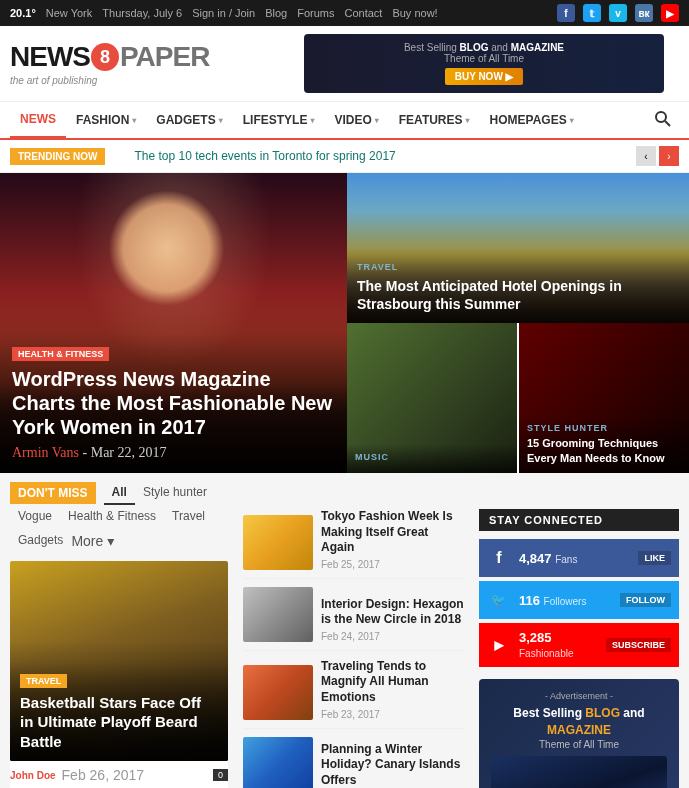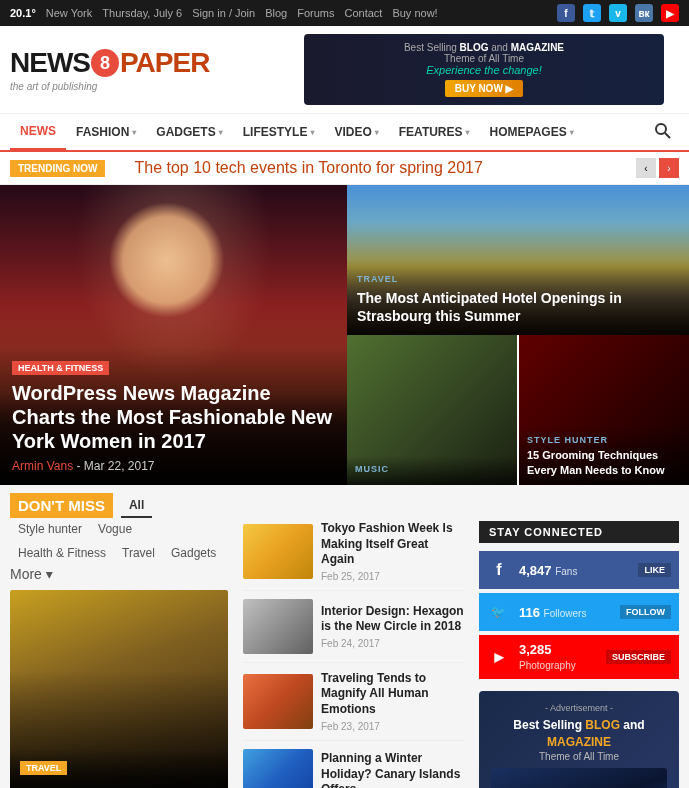--- a/index.html
+++ b/index.html
@@ -17,84 +17,84 @@
     .si-vm { background: #1ab7ea; }
     .si-vk { background: #4a76a8; }
     .si-yt { background: #ff0000; }
 
     
     .header { background: #fff; padding: 8px 10px; display: flex; align-items: center; justify-content: space-between; border-bottom: 1px solid #eee; }
     .logo { display: flex; flex-direction: column; }
     .logo-top { display: flex; align-items: center; }
     .logo-news { font-size: 28px; font-weight: 900; color: #1a1a1a; letter-spacing: -1px; }
     .logo-num { background: #e74c3c; color: #fff; border-radius: 50%; width: 28px; height: 28px; display: inline-flex; align-items: center; justify-content: center; font-size: 18px; font-weight: 900; margin: 0 1px; }
-    .logo-paper { font-size: 28px; font-weight: 900; color: #c2410c; letter-spacing: -1px; }
+    .logo-paper { font-size: 28px; font-weight: 900; color: #737373; letter-spacing: -1px; }
     .logo-tagline { font-size: 10px; color: #888; font-style: italic; margin-top: 2px; }
     .header-ad { background: linear-gradient(90deg, #1a1a2e, #16213e); border-radius: 4px; padding: 8px 15px; text-align: center; flex: 1; margin: 0 15px; max-width: 360px; }
     .header-ad .ad-line1 { color: #aaa; font-size: 10px; }
     .header-ad .ad-line1 strong { color: #fff; }
     .header-ad .ad-line2 { color: #00d4aa; font-size: 11px; font-style: italic; }
     .header-ad .buy-btn { background: linear-gradient(90deg, #f0a500, #e08000); color: #fff; font-size: 10px; padding: 3px 10px; border-radius: 2px; margin-top: 4px; display: inline-block; font-weight: bold; }
 
     
     .nav { background: #fff; border-bottom: 2px solid #e74c3c; padding: 0 10px; display: flex; align-items: center; justify-content: space-between; }
     .nav-items { display: flex; align-items: center; }
     .nav-item { padding: 10px 10px; font-size: 12px; font-weight: 700; color: #333; text-transform: uppercase; cursor: pointer; display: flex; align-items: center; gap: 3px; position: relative; }
     .nav-item.active { color: #e74c3c; border-bottom: 2px solid #e74c3c; }
     .nav-item .arrow { font-size: 8px; color: #999; }
     .nav-search { cursor: pointer; padding: 8px; }
 
     
     .trending { background: #fff; border-bottom: 1px solid #eee; padding: 6px 10px; display: flex; align-items: center; gap: 10px; }
     .trending-badge { background: #f5a623; color: #fff; font-size: 10px; font-weight: bold; padding: 3px 8px; text-transform: uppercase; }
-    .trending-text { font-size: 16px; color: #c2410c; flex: 1; }
+    .trending-text { font-size: 12px; color: #0f766e; flex: 1; }
     .trending-nav { display: flex; gap: 3px; }
     .trend-btn { width: 20px; height: 20px; background: #ddd; border: none; cursor: pointer; font-size: 10px; display: flex; align-items: center; justify-content: center; }
     .trend-btn.active { background: #e74c3c; color: #fff; }
 
     
     .hero { display: flex; gap: 0; }
     .hero-main { width: 347px; position: relative; overflow: hidden; height: 300px; }
     .hero-main-overlay { position: absolute; bottom: 0; left: 0; right: 0; padding: 12px; background: linear-gradient(transparent, rgba(0,0,0,0.85)); }
     .hero-main-tag { display: inline-block; background: #e74c3c; color: #fff; font-size: 9px; font-weight: bold; padding: 2px 6px; margin-bottom: 6px; text-transform: uppercase; }
     .hero-main-title { color: #fff; font-size: 20px; font-weight: 900; line-height: 1.2; margin-bottom: 6px; }
-    .hero-main-meta { color: #ccc; font-size: 12px; }
+    .hero-main-meta { color: #ccc; font-size: 14px; font-family: Liberation Serif, serif; }
     .hero-main-meta span { color: #e74c3c; }
 
     .hero-right { flex: 1; display: flex; flex-direction: column; }
     .hero-top { position: relative; height: 150px; overflow: hidden; }
     .hero-top-buildings { width: 100%; height: 100%; background: 
       linear-gradient(180deg, #4a90d9 0%, #6ba8d4 30%, #8b6914 60%, #5d4e37 100%); }
     .hero-top-overlay { position: absolute; bottom: 0; left: 0; right: 0; padding: 10px; background: linear-gradient(transparent, rgba(0,0,0,0.8)); }
     .hero-top-tag { display: inline-block; background: transparent; color: #7fb3d3; font-size: 9px; font-weight: bold; padding: 1px 0; margin-bottom: 4px; text-transform: uppercase; letter-spacing: 1px; }
     .hero-top-title { color: #fff; font-size: 14px; font-weight: 700; line-height: 1.3; }
 
     .hero-bottom { display: flex; height: 150px; }
     .hero-bottom-left { flex: 1; position: relative; overflow: hidden; border-right: 2px solid #fff; }
     .hero-bottom-right { flex: 1; position: relative; overflow: hidden; }
     .hero-bottom-overlay { position: absolute; bottom: 0; left: 0; right: 0; padding: 8px; background: linear-gradient(transparent, rgba(0,0,0,0.75)); }
     .hero-bottom-tag { color: #7fb3d3; font-size: 9px; font-weight: bold; text-transform: uppercase; letter-spacing: 1px; display: block; margin-bottom: 3px; }
     .hero-bottom-title { color: #fff; font-size: 11px; font-weight: 700; line-height: 1.3; }
 
     
     .dm-tabs { display: flex; align-items: center; margin-bottom: 8px; flex-wrap: wrap; gap: 0; }
-    .dm-badge { background: #f5a623; color: #fff; font-size: 15px; font-weight: bold; padding: 4px 8px; margin-right: 8px; text-transform: uppercase; white-space: nowrap; }
+    .dm-badge { background: #f5a623; color: #fff; font-size: 12px; font-weight: bold; padding: 4px 8px; margin-right: 8px; text-transform: uppercase; white-space: nowrap; }
     .dm-tab { font-size: 12px; padding: 4px 8px; cursor: pointer; color: #555; border-bottom: 2px solid transparent; }
     .dm-tab.active { color: #333; font-weight: bold; border-bottom: 2px solid #333; }
     .dm-more { font-size: 14px; color: #555; cursor: pointer; display: flex; align-items: center; gap: 2px; }
 
     
     .feat-card { position: relative; height: 200px; overflow: hidden; border-radius: 2px; }
     .feat-card-overlay { position: absolute; bottom: 0; left: 0; right: 0; padding: 10px; background: linear-gradient(transparent, rgba(0,0,0,0.8)); }
     .feat-card-tag { display: inline-block; background: #f5a623; color: #fff; font-size: 9px; font-weight: bold; padding: 2px 6px; margin-bottom: 5px; text-transform: uppercase; }
     .feat-card-title { color: #fff; font-size: 15px; font-weight: 900; line-height: 1.3; }
 
     
     .sm-articles { display: flex; flex-direction: column; gap: 8px; }
-    .sm-article { display: flex; gap: 8px; align-items: center; border-bottom: 1px solid #eee; padding-bottom: 8px; }
+    .sm-article { display: flex; gap: 8px; align-items: flex-end; border-bottom: 1px solid #eee; padding-bottom: 8px; }
     .sm-article-img { width: 70px; height: 55px; flex-shrink: 0; overflow: hidden; border-radius: 2px; }
     .sm-article-img-1 { background: linear-gradient(135deg, #f5c842, #e8a020, #c0860a); }
     .sm-article-img-2 { background: linear-gradient(135deg, #c0c0c0, #909090, #606060); }
     .sm-article-img-3 { background: linear-gradient(135deg, #e87040, #c04820, #804010); }
     .sm-article-img-4 { background: linear-gradient(135deg, #40a0e0, #2060c0, #1040a0); }
     .sm-article-content { flex: 1; }
     .sm-article-title { font-size: 12px; font-weight: 700; color: #222; line-height: 1.3; margin-bottom: 3px; }
     .sm-article-date { font-size: 10px; color: #999; }
 
     
@@ -153,21 +153,20 @@
   <div class="logo">
     <div class="logo-top">
       <span class="logo-news">NEWS</span>
       <span class="logo-num">8</span>
       <span class="logo-paper">PAPER</span>
     </div>
     <span class="logo-tagline">the art of publishing</span>
   </div>
   <div class="header-ad">
     <div class="ad-line1">Best Selling <strong>BLOG</strong> and <strong>MAGAZINE</strong><br>Theme of All Time</div>
-    <div class="ad-line2">Experience the change!</div>
     <div class="buy-btn">BUY NOW ▶</div>
   </div>
 </div>
 
 <nav class="nav">
   <div class="nav-items">
     <div class="nav-item active">NEWS</div>
     <div class="nav-item">FASHION <span class="arrow">▾</span></div>
     <div class="nav-item">GADGETS <span class="arrow">▾</span></div>
     <div class="nav-item">LIFESTYLE <span class="arrow">▾</span></div>
@@ -252,20 +251,21 @@
       <span class="dm-tab">Travel</span>
       <span class="dm-tab">Gadgets</span>
       <span class="dm-more">More ▾</span>
     </div>
 
     <div class="feat-card">
       <div class="dm-main-person" style="position:absolute;top:0;left:0;width:100%;height:100%;background:linear-gradient(160deg,#c8a020 0%,#806020 40%,#302010 100%);"></div>
       <div style="position:absolute;top:0;left:0;width:100%;height:100%;background:linear-gradient(180deg,rgba(0,0,0,0) 40%,rgba(0,0,0,0.75) 100%);"></div>
       <div class="feat-card-overlay">
         <span class="feat-card-tag">Travel</span>
+        <div class="feat-card-title">Basketball Stars Face Off in Ultimate Playoff Beard Battle</div>
       </div>
     </div>
     <div style="background:#fff;padding:6px 0;">
       <div style="display:flex;align-items:center;gap:6px;margin-bottom:4px;">
         <span style="color:#e74c3c;font-size:10px;font-weight:bold;">John Doe</span>
         <span style="color:#999;font-size:14px;">Feb 26, 2017</span>
         <span style="background:#333;color:#fff;font-size:9px;padding:1px 5px;margin-left:auto;">0</span>
       </div>
 
     </div>
@@ -322,21 +322,21 @@
         <div style="flex:1;">
           <span class="social-count">116</span>
           <span class="social-label">Followers</span>
         </div>
         <div class="social-action">FOLLOW</div>
       </div>
       <div class="social-row social-row-yt" style="margin-top:4px;">
         <div class="social-icon-lg" style="font-size:12px;">▶</div>
         <div style="flex:1;">
           <span class="social-count">3,285</span>
-          <span class="social-label">Photography</span>
+          <span class="social-label">Fashionable</span>
         </div>
         <div class="social-action">SUBSCRIBE</div>
       </div>
 
       <div class="ad-banner" style="margin-top:12px;">
         <div style="color:#aaa;font-size:9px;margin-bottom:4px;">- Advertisement -</div>
         <div style="color:#fff;font-size:12px;font-weight:bold;line-height:1.4;">
           Best Selling <strong style="color:#f5a623;">BLOG</strong> and <strong style="color:#f5a623;">MAGAZINE</strong>
         </div>
         <div style="color:#bbb;font-size:10px;">Theme of All Time</div>

